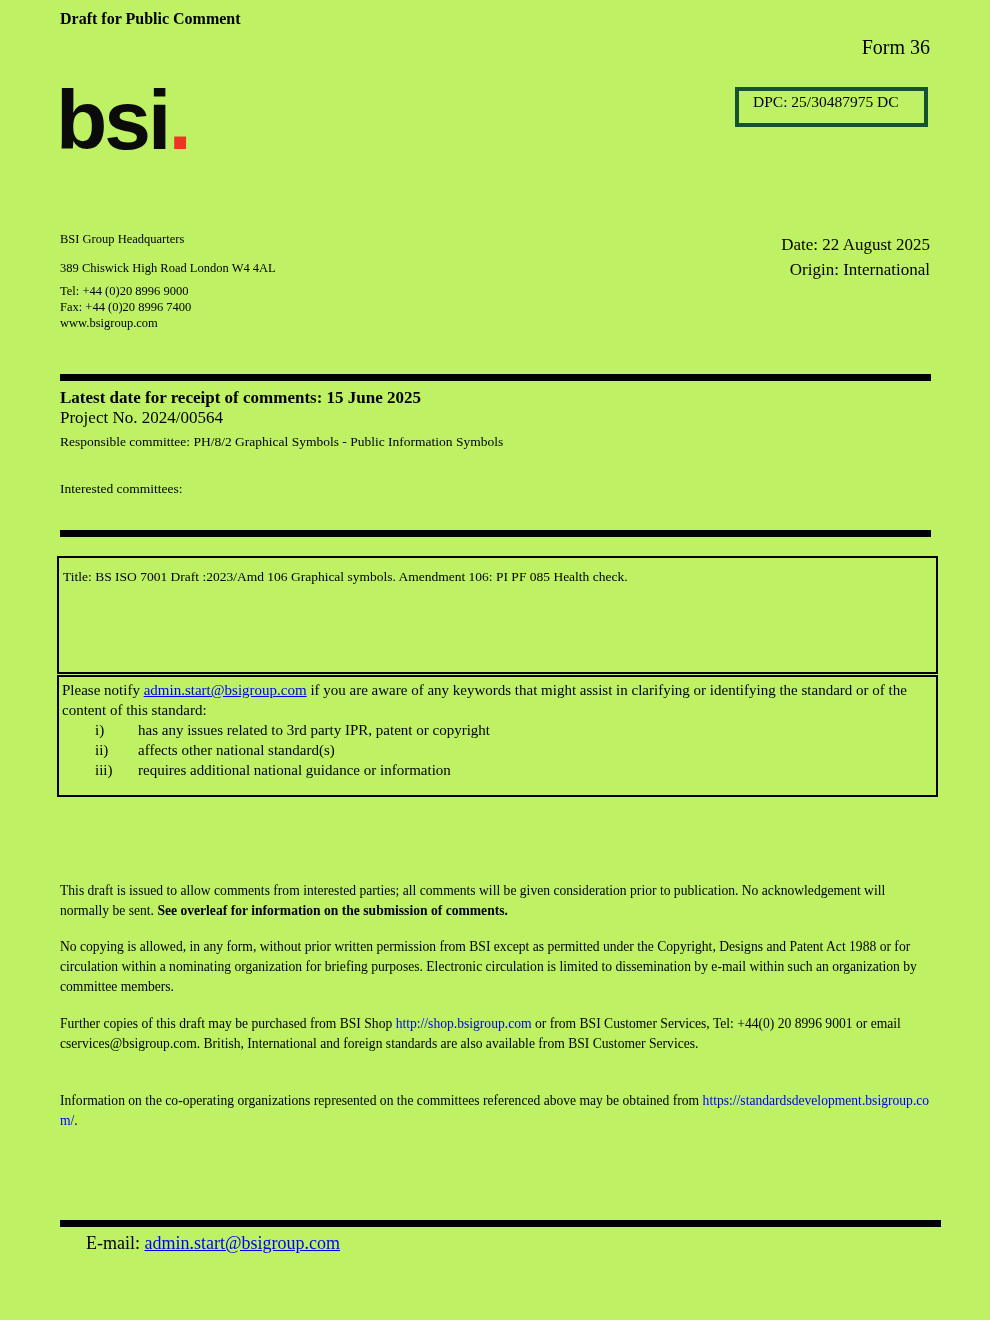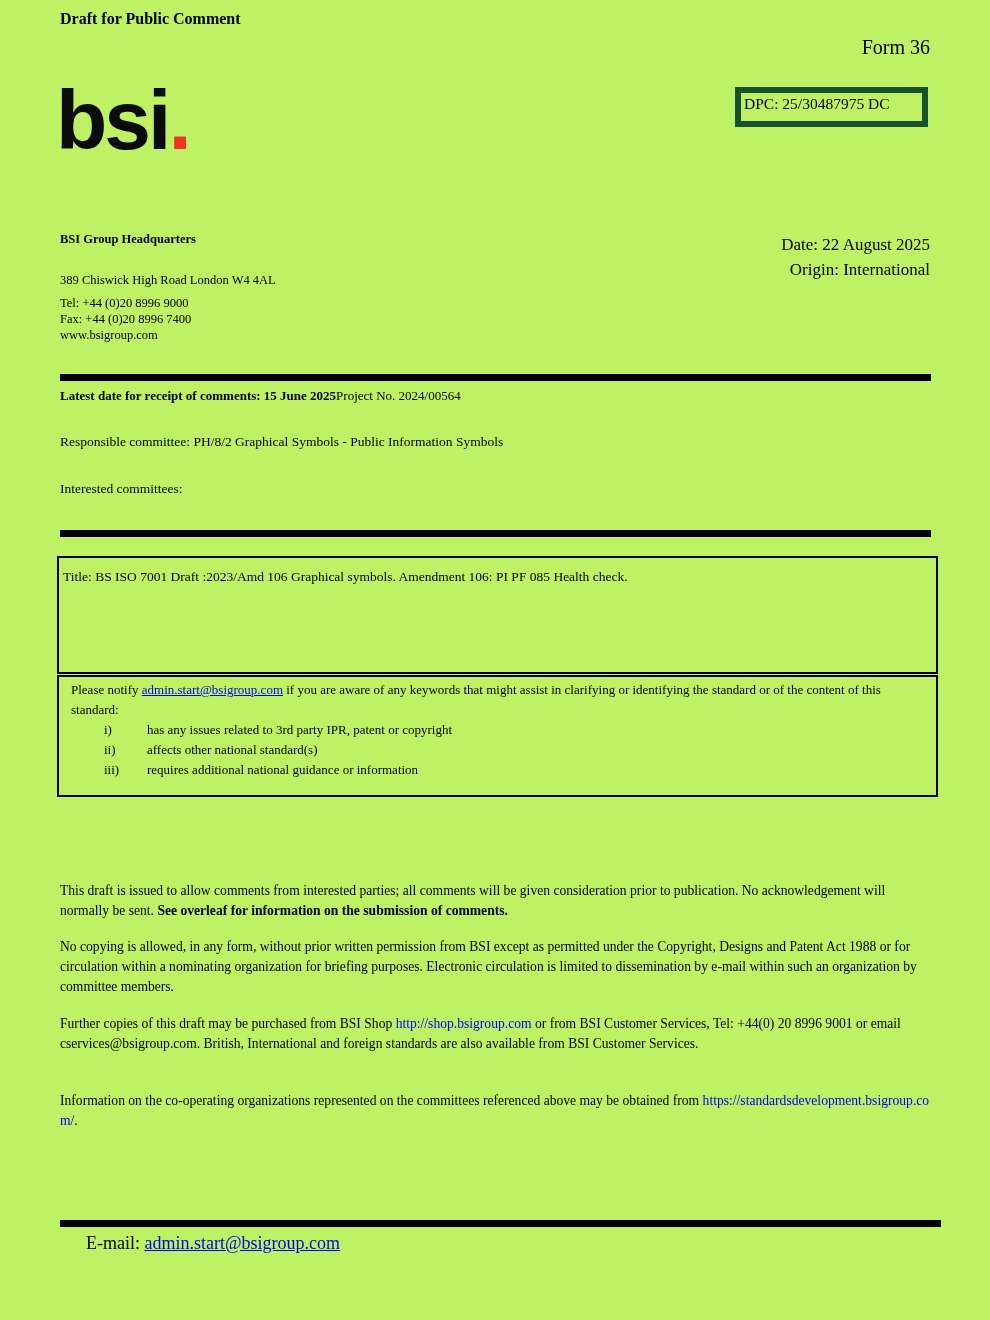--- a/index.html
+++ b/index.html
@@ -12,54 +12,54 @@
     color: #000;
     overflow: hidden;
   }
   .abs { position: absolute; }
 
   .hdr-left { left: 60px; top: 10px; font-size: 16px; font-weight: bold; }
   .form-no  { right: 60px; top: 36px; font-size: 20px; }
 
   .dpc-box {
     left: 735px; top: 87px; width: 193px; height: 40px;
-    box-sizing: border-box; border: 6px solid #14532d;
-    font-size: 15.5px; padding: 2px 3px;
+    box-sizing: border-box; border: 4px solid #14532d;
+    font-size: 15.5px; padding: 2px 14px;
   }
 
   .logo { left: 56px; top: 74px; font-family: "Liberation Sans", "DejaVu Sans", sans-serif;
           font-weight: bold; font-size: 84px; letter-spacing: -3px; line-height: 1.1; color: #0b0b0b; }
   .logo .dot { color: #ee3524; }
 
   .addr { left: 60px; top: 231px; font-size: 12.5px; line-height: 16px; }
-  .addr .hq  { font-weight: bold; margin-bottom: 25px; }
+  .addr .hq  { font-weight: normal; margin-bottom: 13px; }
   .addr .street { margin-bottom: 7px; }
 
   .meta-right { right: 60px; top: 232px; text-align: right; font-size: 17px; line-height: 25px; }
 
   .rule { background: #000; height: 7px; left: 60px; width: 871px; }
   .rule1 { top: 374px; }
   .rule2 { top: 530px; }
   .rule3 { top: 1220px; width: 881px; }
 
-  .row-latest { left: 60px; top: 388px; width: 871px; display: flex; justify-content: flex-start; font-size: 13px; }
+  .row-latest { left: 60px; top: 388px; width: 871px; display: flex; justify-content: flex-end; font-size: 17px; flex-direction: column; }
   .row-latest .lbl { font-weight: bold; }
 
   .responsible { left: 60px; top: 434px; font-size: 13.5px; }
   .interested  { left: 60px; top: 481px; font-size: 13.5px; }
 
   .title-box {
     left: 57px; top: 556px; width: 881px; height: 118px;
     box-sizing: border-box; border: 2px solid #000;
     padding: 9px 4px; font-size: 13.5px; line-height: 19px;
   }
   .notify-box {
     left: 57px; top: 675px; width: 881px; height: 122px;
     box-sizing: border-box; border: 2px solid #000;
-    padding: 3px 12px; font-size: 13px; line-height: 20px;
+    padding: 3px 3px; font-size: 15px; line-height: 20px;
   }
   .kw-item { padding-left: 33px; }
   .kw-num  { display: inline-block; width: 43px; }
 
   .para { left: 60px; width: 872px; font-size: 13.6px; line-height: 20px; }
   .warning { top: 816px; font-weight: bold; }
   .p1 { top: 881px; }
   .p1 .tail { font-weight: bold; }
   .p2 { top: 937px; }
   .p3 { top: 1014px; }

